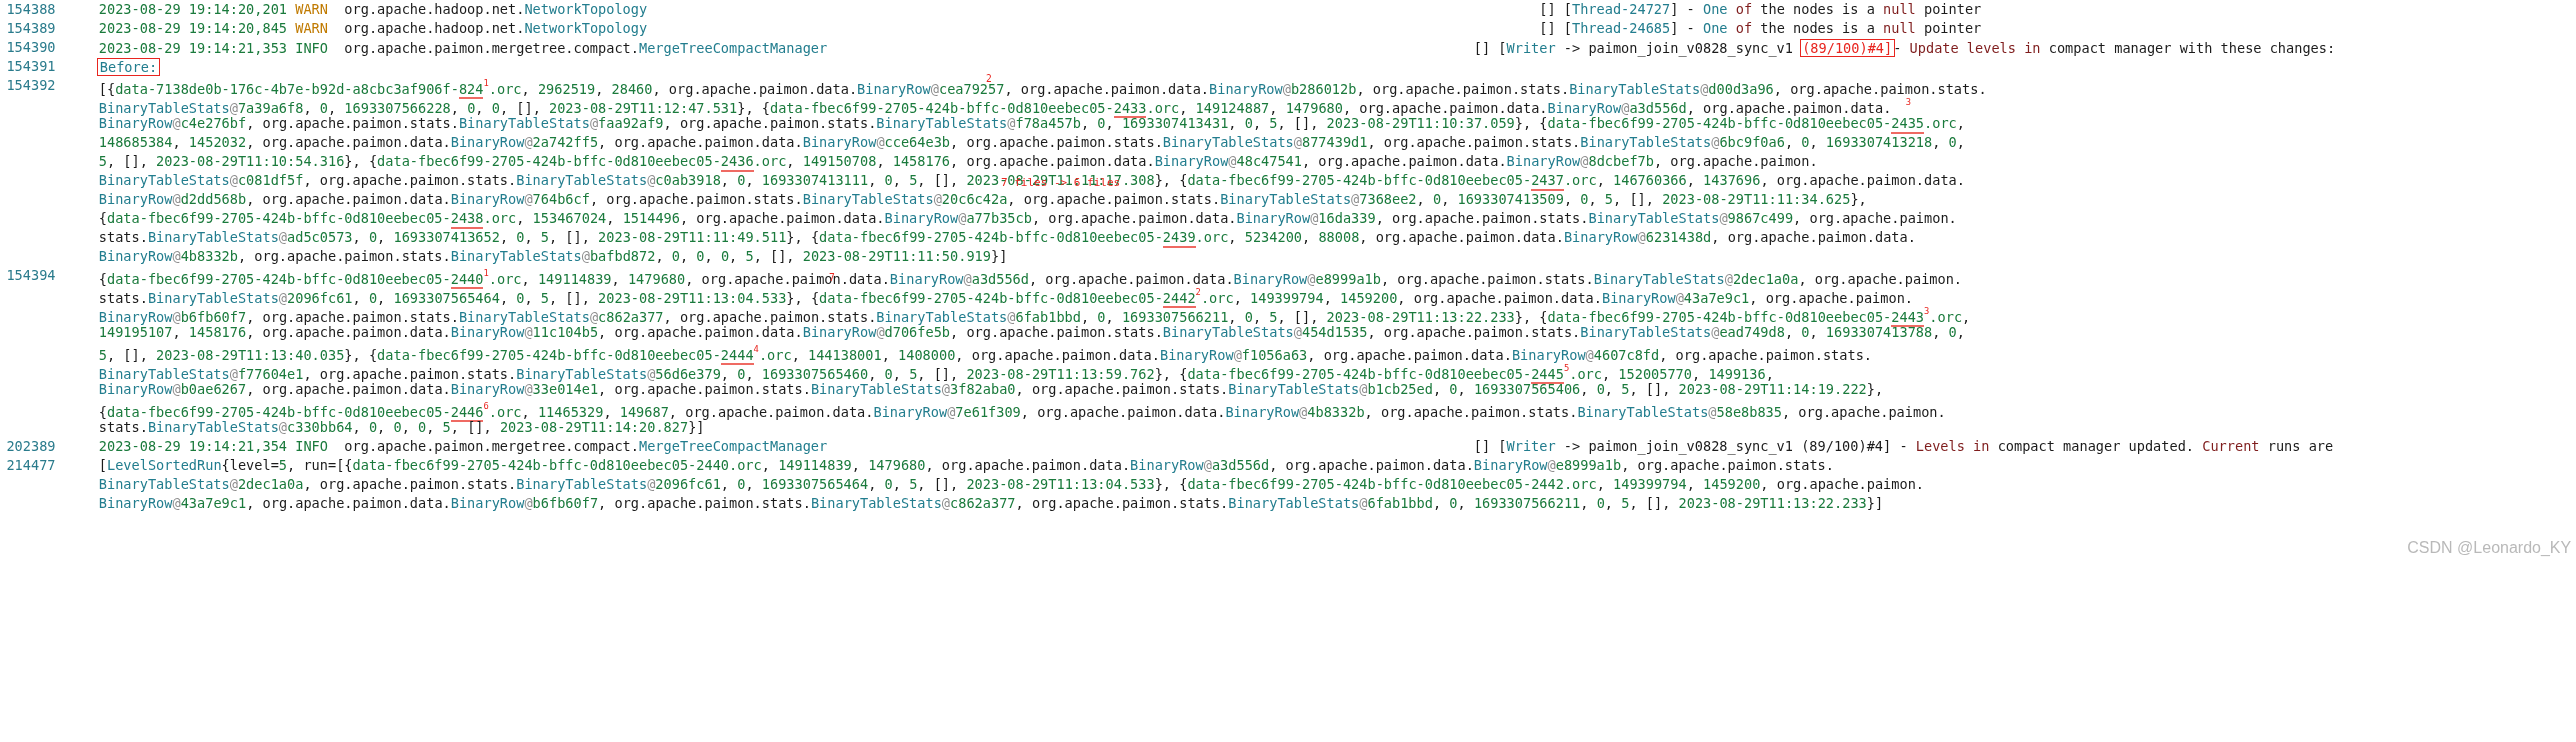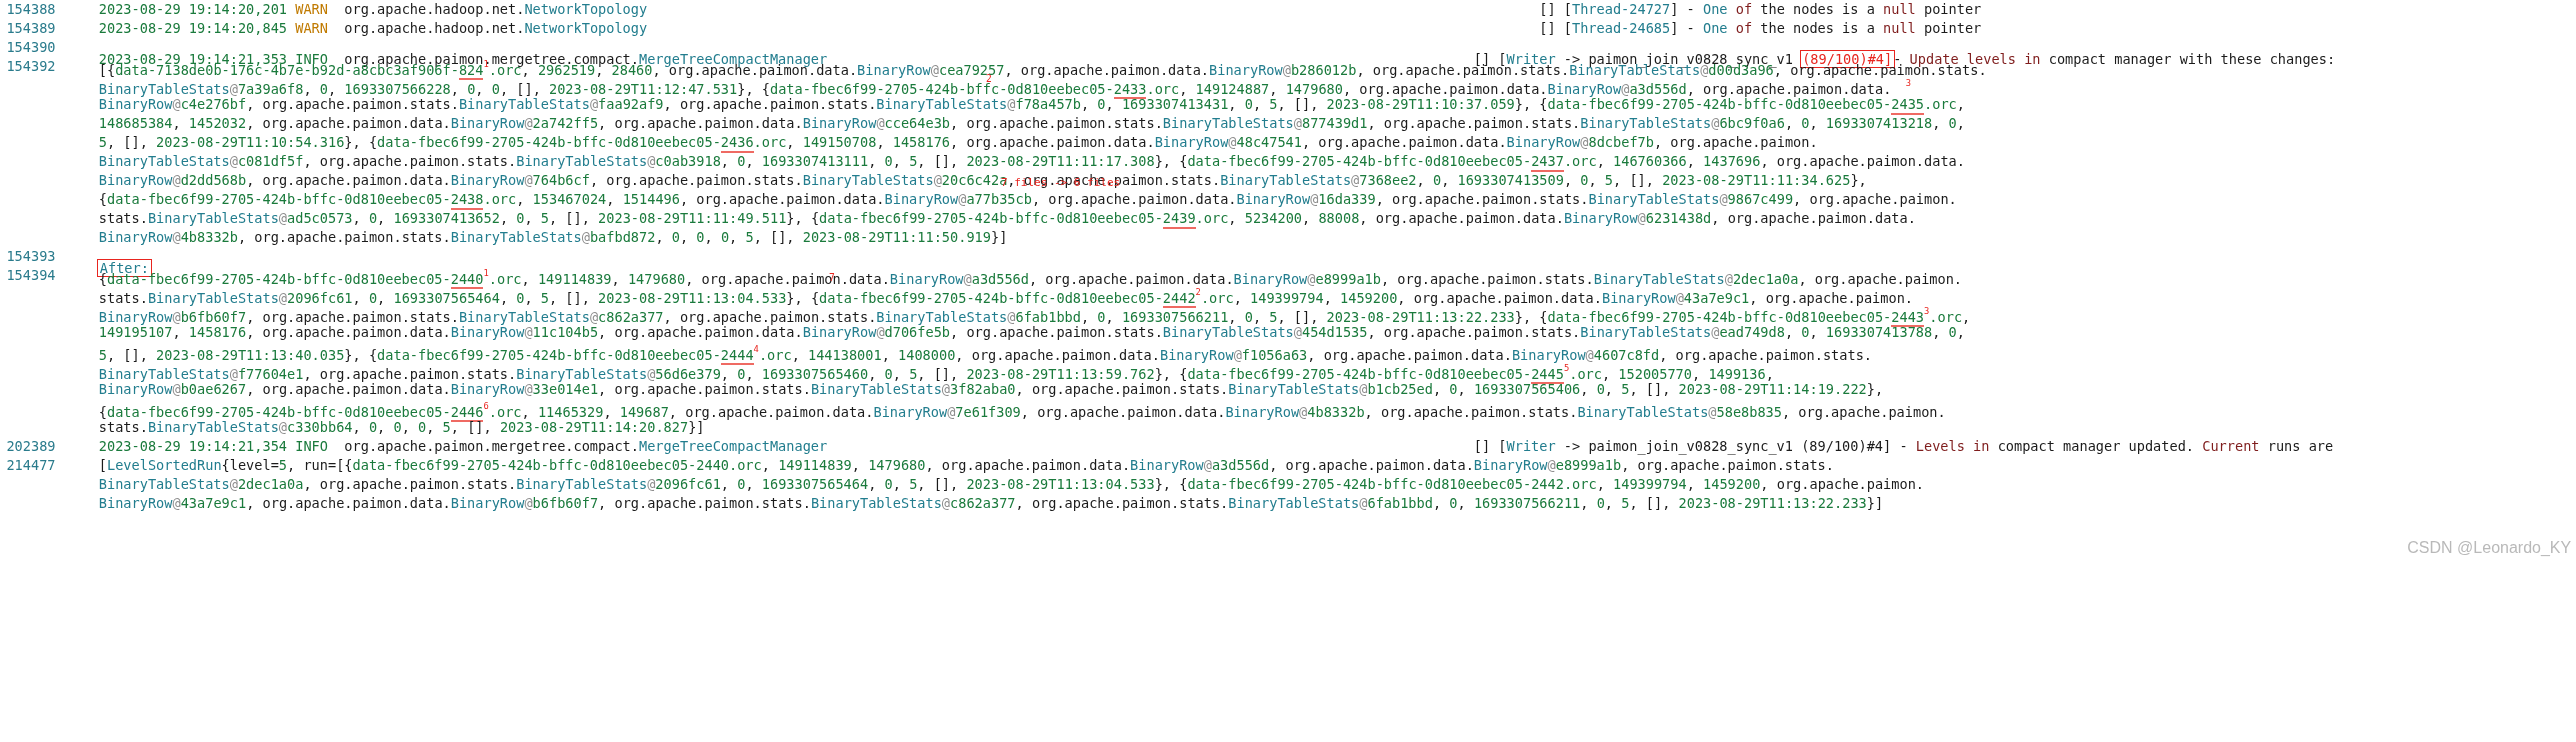--- a/index.html
+++ b/index.html
@@ -51,21 +51,21 @@
   .at      { color: #8d8d8d; }
   .kw      { color: #7f1d1d; }
   .plain   { color: #1b1b1b; }
   .teal    { color: #227d8e; }
   .brk     { color: #1b1b1b; }
 
   
   .boxed {
     border: 1.6px solid #e8251f;
     padding: 0 1.6px;
-    margin: 12px -1.6px;
+    margin: 1px -1.6px;
     display: inline-block;
     line-height: 16px;
   }
   .boxed-red-text { color: #e8251f; }
   .uline {
     border-bottom: 2.4px solid #ef6a63;
     padding-bottom: 0.8px;
   }
   .sup {
     color: #e8251f;
@@ -104,20 +104,24 @@
   <div class="row">
     <div class="gutter">154389</div>
     <div class="content"><span class="ts">2023-08-29 19:14:20,845</span> <span class="warn">WARN </span> <span class="pkg">org.apache.hadoop.net.</span><span class="cls">NetworkTopology</span>                                                                                                             <span class="brk">[]</span> <span class="brk">[</span><span class="cls">Thread-24685</span><span class="brk">]</span> <span class="plain">-</span> <span class="teal">One</span> <span class="kw">of</span> <span class="plain">the nodes is a</span> <span class="kw">null</span> <span class="plain">pointer</span></div>
   </div>
 
   <div class="row">
     <div class="gutter">154390</div>
     <div class="content"><span class="ts">2023-08-29 19:14:21,353</span> <span class="info">INFO </span> <span class="pkg">org.apache.paimon.mergetree.compact.</span><span class="cls">MergeTreeCompactManager</span>                                                                               <span class="brk">[]</span> <span class="brk">[</span><span class="cls">Writer</span> <span class="plain">-&gt; paimon_join_v0828_sync_v1</span> <span class="boxed boxed-red-text">(89/100)#4]</span><span class="plain">-</span> <span class="kw">Update levels in</span> <span class="plain">compact manager with these changes:</span></div>
   </div>
 
+  <div class="row">
+    <div class="gutter">154391</div>
+    <div class="content"><span class="boxed teal">Before:</span></div>
+  </div>
 
   <div class="row">
     <div class="gutter">154392</div>
     <div class="content"><span class="plain">[{</span><span class="ts">data-7138de0b-176c-4b7e-b92d-a8cbc3af906f-</span><span class="ts uline">824</span><span class="sup">1</span><span class="ts">.orc</span><span class="plain">, </span><span class="num">2962519</span><span class="plain">, </span><span class="num">28460</span><span class="plain">, org.apache.paimon.data.</span><span class="cls">BinaryRow</span><span class="at">@</span><span class="ts">cea79257</span><span class="plain">, org.apache.paimon.data.</span><span class="cls">BinaryRow</span><span class="at">@</span><span class="ts">b286012b</span><span class="plain">, org.apache.paimon.stats.</span><span class="cls">BinaryTableStats</span><span class="at">@</span><span class="ts">d00d3a96</span><span class="plain">, org.apache.paimon.stats.</span></div>
   </div>
   <div class="row">
     <div class="gutter"></div>
     <div class="content"><span class="cls">BinaryTableStats</span><span class="at">@</span><span class="ts">7a39a6f8</span><span class="plain">, </span><span class="num">0</span><span class="plain">, </span><span class="num">1693307566228</span><span class="plain">, </span><span class="num">0</span><span class="plain">, </span><span class="num">0</span><span class="plain">, [], </span><span class="ts">2023-08-29T11:12:47.531</span><span class="plain">}, {</span><span class="ts">data-fbec6f99-2705-424b-bffc-0d810eebec05-</span><span class="ts uline">2433</span><span class="ts">.orc</span><span class="plain">, </span><span class="num">149124887</span><span class="plain">, </span><span class="num">1479680</span><span class="plain">, org.apache.paimon.data.</span><span class="cls">BinaryRow</span><span class="at">@</span><span class="ts">a3d556d</span><span class="plain">, org.apache.paimon.data.</span><span class="sup" style="margin-left:14.4px;">3</span></div>
   </div>
   <div class="row">
@@ -146,24 +150,20 @@
   </div>
   <div class="row">
     <div class="gutter"></div>
     <div class="content"><span class="plain">stats.</span><span class="cls">BinaryTableStats</span><span class="at">@</span><span class="ts">ad5c0573</span><span class="plain">, </span><span class="num">0</span><span class="plain">, </span><span class="num">1693307413652</span><span class="plain">, </span><span class="num">0</span><span class="plain">, </span><span class="num">5</span><span class="plain">, [], </span><span class="ts">2023-08-29T11:11:49.511</span><span class="plain">}, {</span><span class="ts">data-fbec6f99-2705-424b-bffc-0d810eebec05-</span><span class="ts uline">2439</span><span class="ts">.orc</span><span class="plain">, </span><span class="num">5234200</span><span class="plain">, </span><span class="num">88008</span><span class="plain">, org.apache.paimon.data.</span><span class="cls">BinaryRow</span><span class="at">@</span><span class="ts">6231438d</span><span class="plain">, org.apache.paimon.data.</span></div>
   </div>
   <div class="row">
     <div class="gutter"></div>
     <div class="content"><span class="cls">BinaryRow</span><span class="at">@</span><span class="ts">4b8332b</span><span class="plain">, org.apache.paimon.stats.</span><span class="cls">BinaryTableStats</span><span class="at">@</span><span class="ts">bafbd872</span><span class="plain">, </span><span class="num">0</span><span class="plain">, </span><span class="num">0</span><span class="plain">, </span><span class="num">0</span><span class="plain">, </span><span class="num">5</span><span class="plain">, [], </span><span class="ts">2023-08-29T11:11:50.919</span><span class="plain">}]</span></div>
   </div>
 
-  <div class="row">
-    <div class="gutter">154393</div>
-    <div class="content"><span class="boxed teal">After:</span></div>
-  </div>
 
   <div class="row">
     <div class="gutter">154394</div>
     <div class="content"><span class="plain">{</span><span class="ts">data-fbec6f99-2705-424b-bffc-0d810eebec05-</span><span class="ts uline">2440</span><span class="sup">1</span><span class="ts">.orc</span><span class="plain">, </span><span class="num">149114839</span><span class="plain">, </span><span class="num">1479680</span><span class="plain">, org.apache.paimon.data.</span><span class="cls">BinaryRow</span><span class="at">@</span><span class="ts">a3d556d</span><span class="plain">, org.apache.paimon.data.</span><span class="cls">BinaryRow</span><span class="at">@</span><span class="ts">e8999a1b</span><span class="plain">, org.apache.paimon.stats.</span><span class="cls">BinaryTableStats</span><span class="at">@</span><span class="ts">2dec1a0a</span><span class="plain">, org.apache.paimon.</span></div>
   </div>
   <div class="row">
     <div class="gutter"></div>
     <div class="content"><span class="plain">stats.</span><span class="cls">BinaryTableStats</span><span class="at">@</span><span class="ts">2096fc61</span><span class="plain">, </span><span class="num">0</span><span class="plain">, </span><span class="num">1693307565464</span><span class="plain">, </span><span class="num">0</span><span class="plain">, </span><span class="num">5</span><span class="plain">, [], </span><span class="ts">2023-08-29T11:13:04.533</span><span class="plain">}, {</span><span class="ts">data-fbec6f99-2705-424b-bffc-0d810eebec05-</span><span class="ts uline">2442</span><span class="sup">2</span><span class="ts">.orc</span><span class="plain">, </span><span class="num">149399794</span><span class="plain">, </span><span class="num">1459200</span><span class="plain">, org.apache.paimon.data.</span><span class="cls">BinaryRow</span><span class="at">@</span><span class="ts">43a7e9c1</span><span class="plain">, org.apache.paimon.</span></div>
   </div>
   <div class="row">

